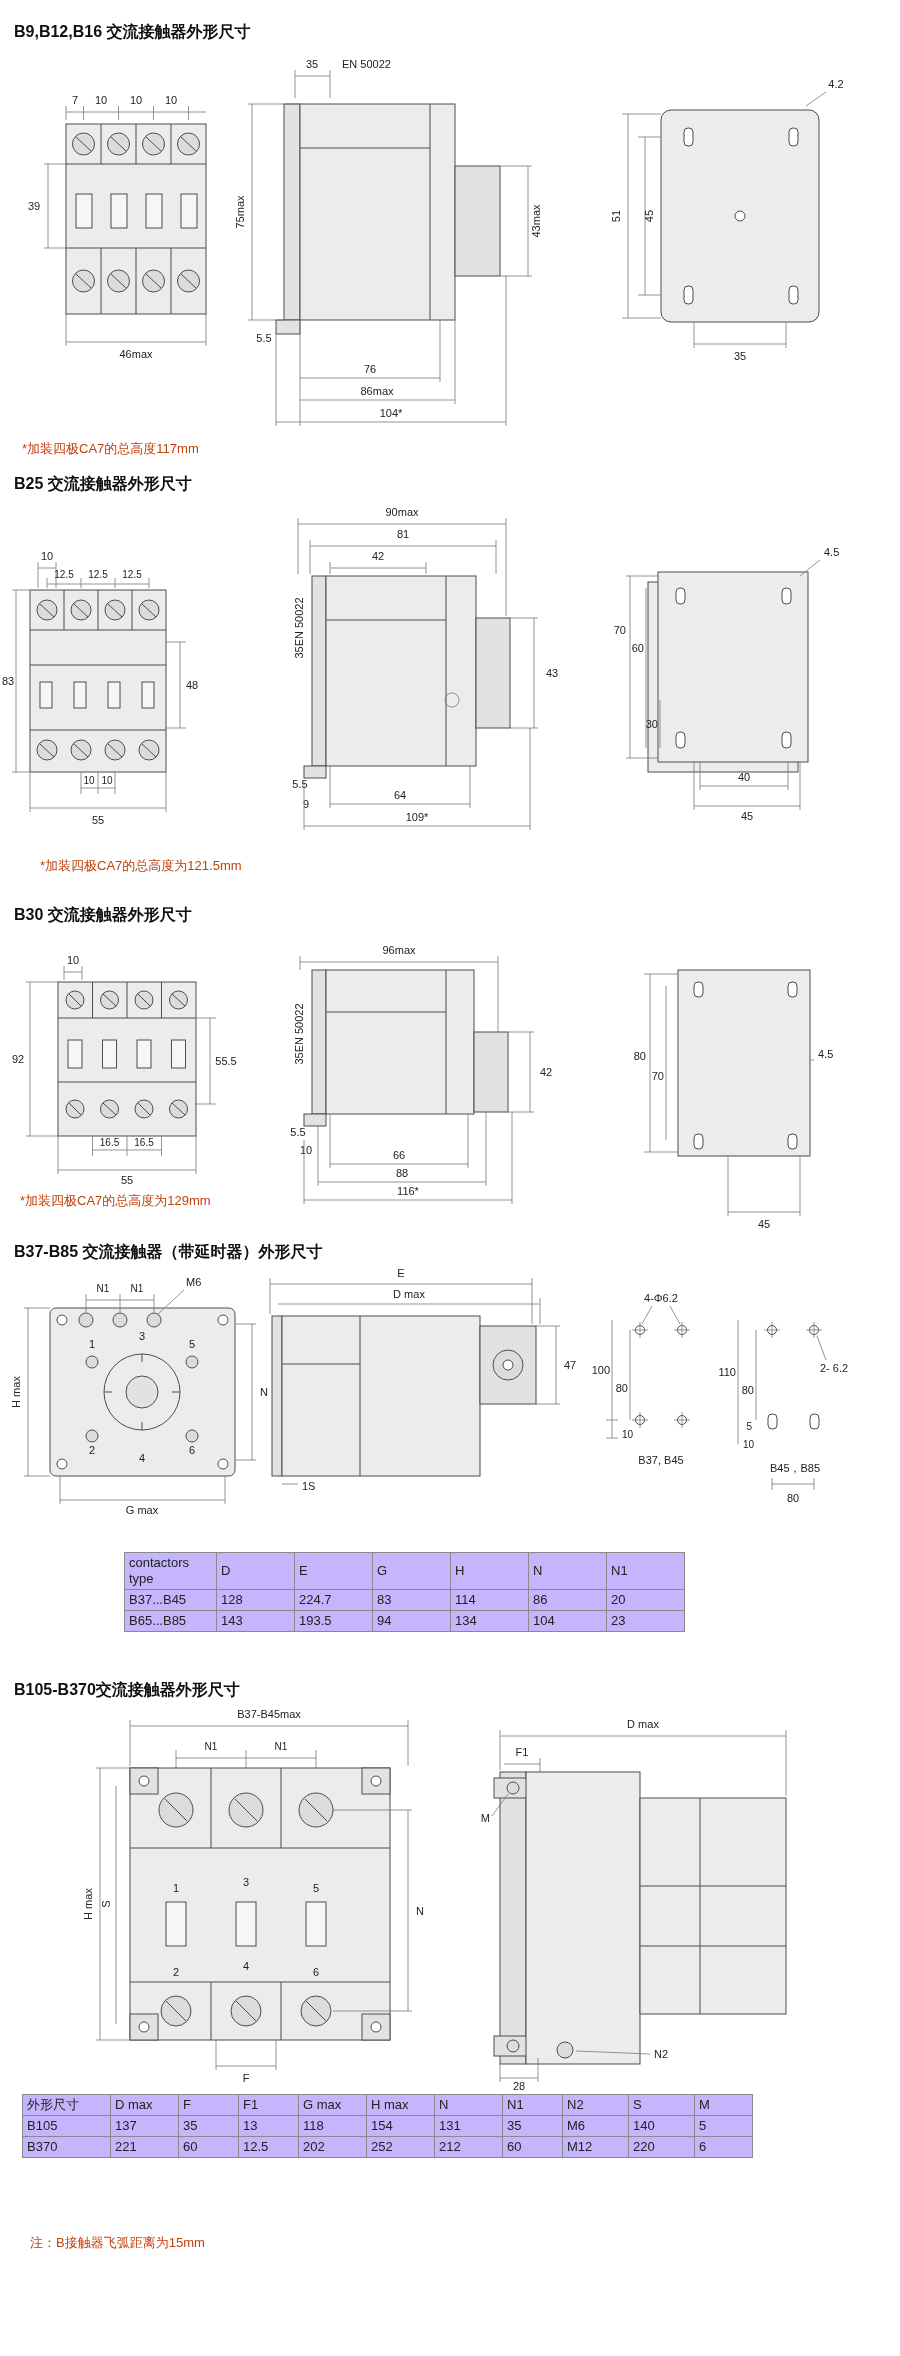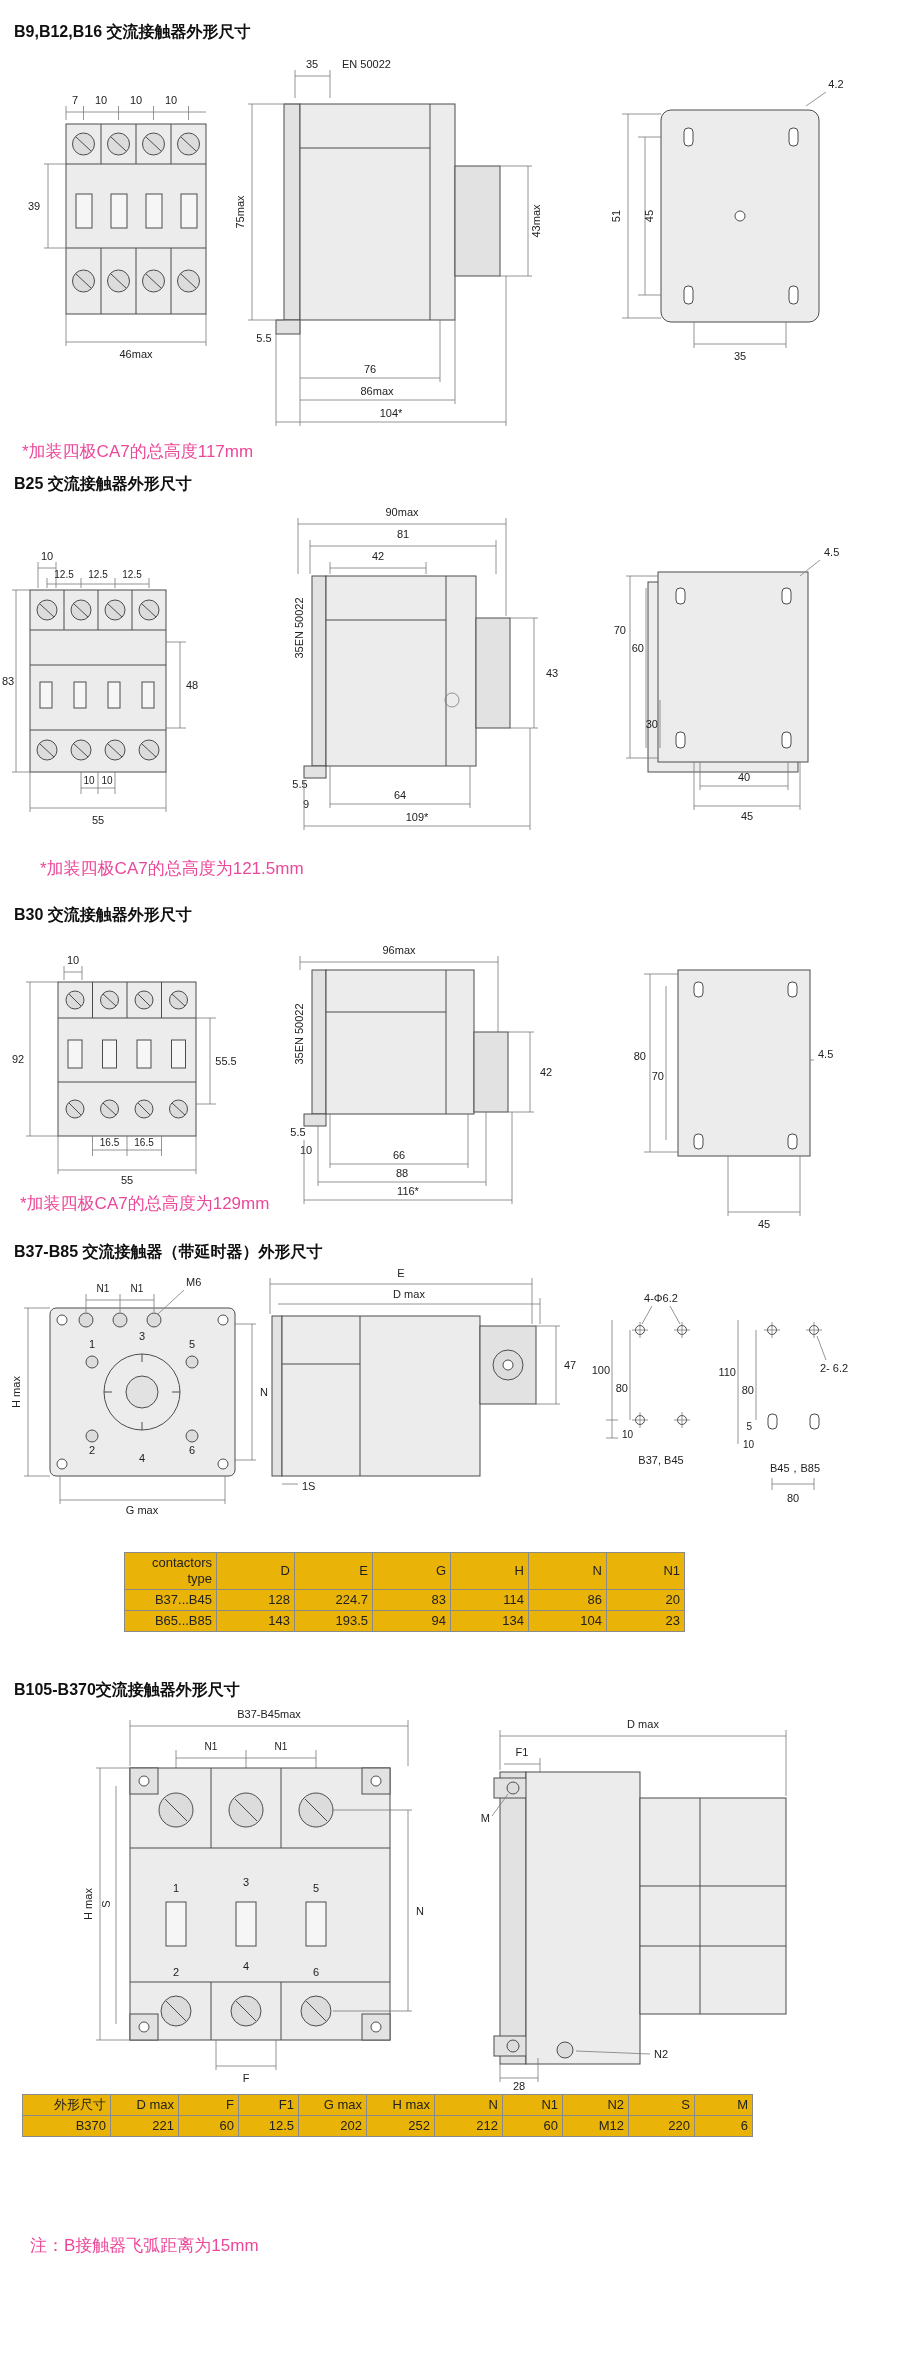--- a/index.html
+++ b/index.html
@@ -1,31 +1,31 @@
 <!DOCTYPE html>
 <html><head>
 <meta charset="utf-8">
 <style>
   *{margin:0;padding:0;box-sizing:border-box}
   html,body{background:#fff}
   body{width:900px;height:2356px;position:relative;font-family:"Liberation Sans","DejaVu Sans",sans-serif;color:#222}
   .page{position:absolute;top:0;left:0;width:808px;height:2356px;background:#fff}
   .sec-title{position:absolute;font-size:16px;font-weight:bold;color:#101010;white-space:nowrap}
-  .note{position:absolute;font-size:17px;color:#ec4899;white-space:nowrap}
+  .note{position:absolute;font-size:13px;color:#c2410c;white-space:nowrap}
   svg{position:absolute;left:0;overflow:visible}
   svg text{font-family:"Liberation Sans","DejaVu Sans",sans-serif;font-size:11px;fill:#222}
   svg text.t10{font-size:10px}
   .body-fill{fill:#ececec;stroke:#4d4d4d;stroke-width:1}
   .part{fill:#e2e2e2;stroke:#4d4d4d;stroke-width:1}
   .win{fill:#f6f6f6;stroke:#4d4d4d;stroke-width:1}
   .scr{fill:#dcdcdc;stroke:#4d4d4d;stroke-width:1}
   .hole{fill:#ffffff;stroke:#4d4d4d;stroke-width:1}
   .ln{stroke:#4d4d4d;stroke-width:1;fill:none}
   .dim{stroke:#7a7a7a;stroke-width:0.8;fill:none}
-  table{position:absolute;border-collapse:collapse;font-size:13px;color:#222;text-align:right;background:#eab308}
+  table{position:absolute;border-collapse:collapse;font-size:13px;color:#222;text-align:left;background:#c4b5fd}
   th,td{border:1px solid #8a8a8a;font-weight:normal;padding:2px 4px;line-height:16px}
 </style>
 </head>
 <body>
 
 <div class="page">
 
   <div class="sec-title" style="left:14px;top:22px">B9,B12,B16 交流接触器外形尺寸</div>
 
   <svg style="top:48px" width="900" height="400" viewBox="0 0 900 400">
@@ -663,20 +663,33 @@
       <th>F1</th>
       <th>G max</th>
       <th>H max</th>
       <th>N</th>
       <th>N1</th>
       <th>N2</th>
       <th>S</th>
       <th>M</th>
     </tr>
     <tr>
+      <td>B105</td>
+      <td>137</td>
+      <td>35</td>
+      <td>13</td>
+      <td>118</td>
+      <td>154</td>
+      <td>131</td>
+      <td>35</td>
+      <td>M6</td>
+      <td>140</td>
+      <td>5</td>
+    </tr>
+    <tr>
       <td>B370</td>
       <td>221</td>
       <td>60</td>
       <td>12.5</td>
       <td>202</td>
       <td>252</td>
       <td>212</td>
       <td>60</td>
       <td>M12</td>
       <td>220</td>

